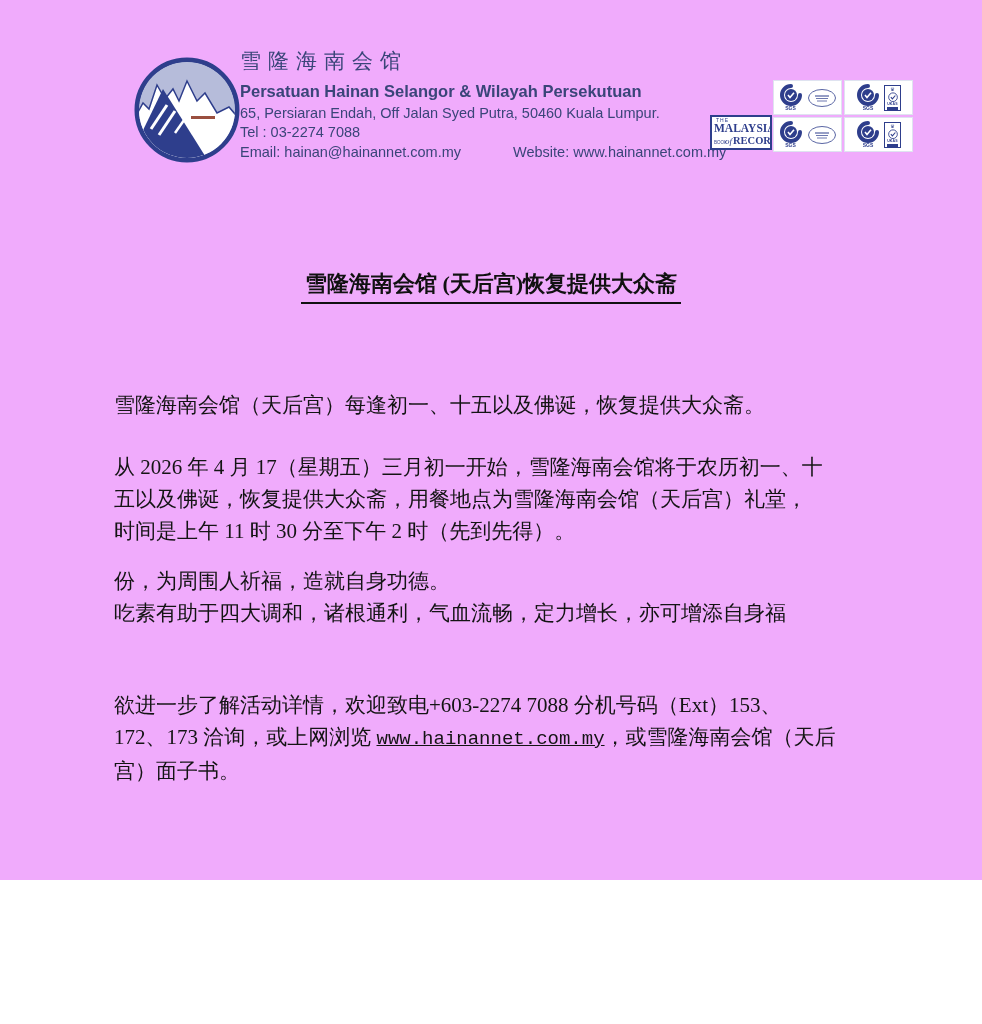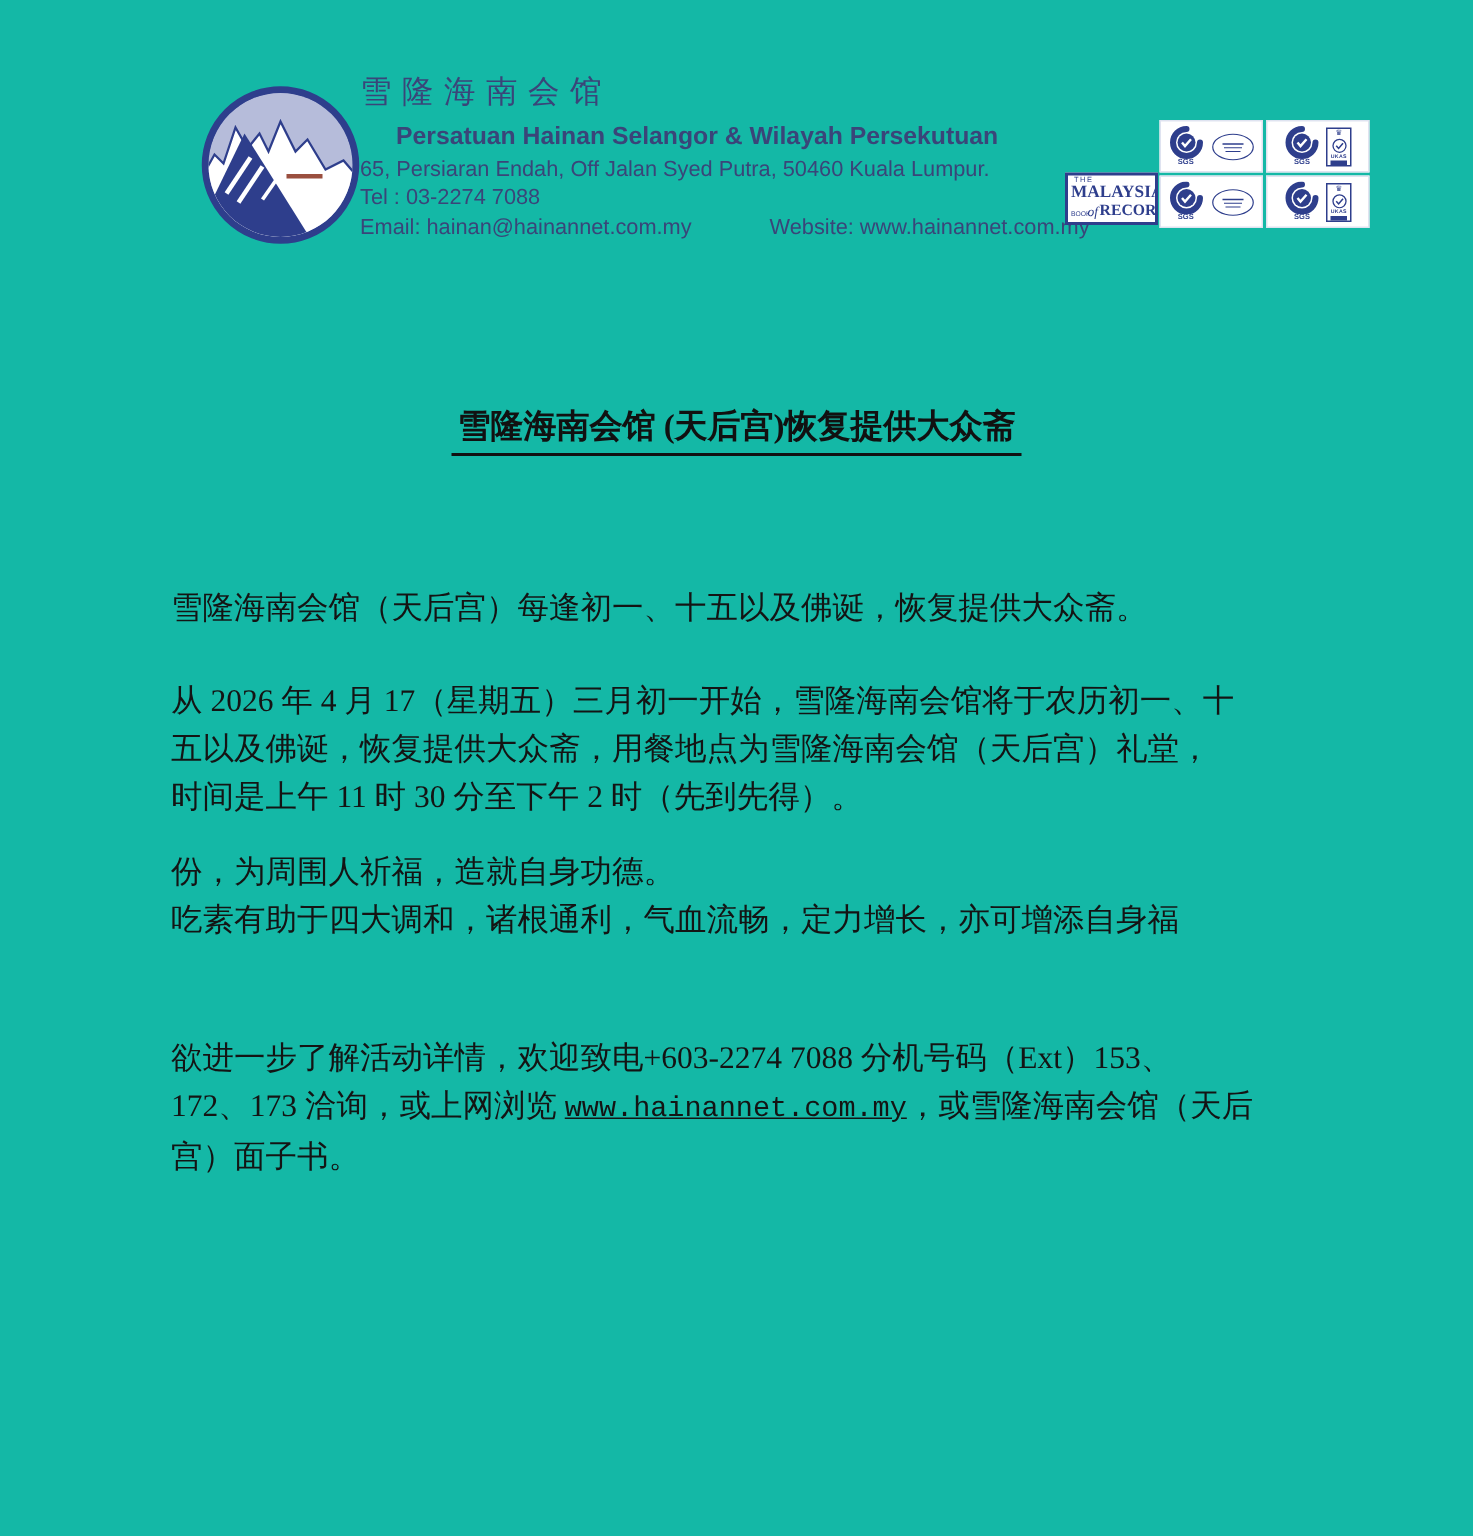--- a/index.html
+++ b/index.html
@@ -1,29 +1,29 @@
 <!DOCTYPE html>
 <html><head>
 <meta charset="utf-8">
 <style>
   * { margin:0; padding:0; box-sizing:border-box; }
   html,body { background:#ffffff; }
   .page {
     position:relative;
-    width:982px; height:1024px;
-    background:#14b8a6;
+    width:982px; height:880px;
+    background:#f0abfc;
     overflow:hidden;
     font-family:"Liberation Sans", sans-serif;
   }
 
   
   .logo-wrap { position:absolute; left:133px; top:55px; width:108px; height:110px; }
   .org-block { position:absolute; left:240px; top:47px; color:#3a4579; }
   .org-cn { font-size:21px; letter-spacing:7px; font-weight:500; }
-  .org-en { font-size:16.5px; font-weight:700; margin-top:7px;margin-left:24px; }
+  .org-en { font-size:16.5px; font-weight:700; margin-top:7px; }
   .org-addr { font-size:14.5px; margin-top:4px; }
   .org-tel  { font-size:14.5px; margin-top:3px; }
   .org-contact { font-size:14.5px; margin-top:4px; display:flex; gap:52px; }
 
   
   .badges { position:absolute; left:703px; top:78px; width:225px; height:80px; }
   .mbr-badge {
     position:absolute; left:7px; top:37px; width:62px; height:35px;
     border:2px solid #2e3e8c; background:#fff; color:#2e3e8c;
     padding:1px 2px; line-height:1; overflow:hidden;

